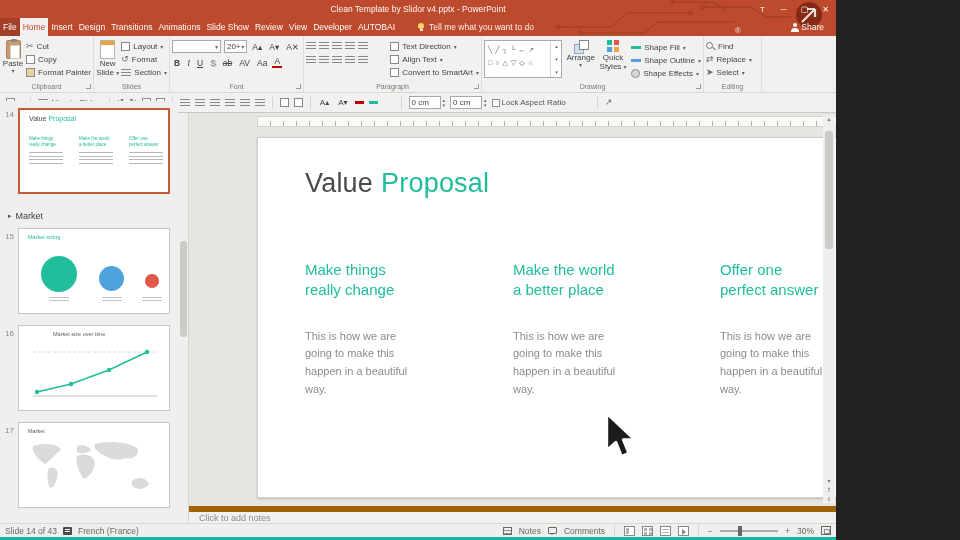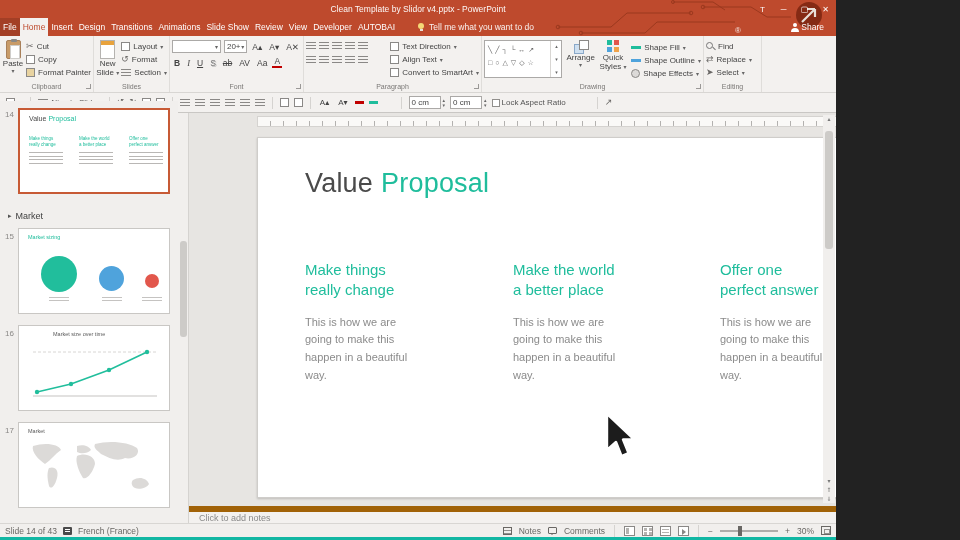--- a/index.html
+++ b/index.html
@@ -99,21 +99,21 @@
   .mlbl{position:absolute;width:20px;height:5px;background:repeating-linear-gradient(to bottom,#C5C3C1 0 1px,transparent 1px 3px)}
 
   .editor{position:absolute;left:189px;top:113px;right:0;height:393px;background:#E7E5E2}
   .ruler{position:absolute;left:68px;top:3px;width:641px;height:11px;background:#FAF9F7;border:1px solid #D5D3D0;
          background-image:repeating-linear-gradient(to right,transparent 0 12px,#B3B1AF 12px 13px);background-size:100% 55%;background-position:0 100%;background-repeat:no-repeat}
   .canvas{position:absolute;left:68px;top:24px;width:641px;height:361px;background:#fff;border:1px solid #CFCDCA;box-shadow:0 1px 2px rgba(0,0,0,.18)}
   .slide-title{position:absolute;left:47px;top:30px;font-size:27px;font-weight:400;color:#4A4A4A;letter-spacing:.2px}
   .slide-title .acc{color:#1FBD9C;margin-left:8px}
   .scol{position:absolute;top:122px;width:160px}
   .scol .h{font-size:15px;color:#1FBD9C;line-height:1.32}
-  .scol .b{margin-top:14px;font-size:11px;color:#8B8B8B;line-height:1.62;width:118px}
+  .scol .b{margin-top:28px;font-size:11px;color:#8B8B8B;line-height:1.62;width:118px}
   .vscroll{position:absolute;right:1px;top:2px;width:12px;bottom:3px;background:#F1EFED;display:flex;flex-direction:column;align-items:center;font-size:6px;color:#777}
   .vscroll .vthumb{position:absolute;left:2px;width:8px;top:16px;height:118px;background:#CDCBC8;border-radius:3px}
   .vscroll .vbot{position:absolute;bottom:1px;display:flex;flex-direction:column;align-items:center;gap:2px;font-size:6px;color:#777}
 
   .notesbar{position:absolute;left:189px;top:506px;right:0;height:17px;background:#F3F1EF;border-top:6px solid #a16207;display:flex;align-items:flex-end;font-size:9px;color:#8A8A8A;padding-left:10px}
 
   
   .statusbar{position:absolute;left:0;top:523px;right:0;height:14px;background:#F1EFED;border-top:1px solid #D8D6D3;display:flex;align-items:center;font-size:8.5px;color:#696764;padding:0 5px;gap:6px}
   .ic-proof{width:9px;height:8px;background:#4A4A4A;border-radius:1px;position:relative}
   .ic-proof::after{content:"";position:absolute;left:2px;top:2px;width:5px;height:1px;background:#fff;box-shadow:0 2px 0 #fff}

